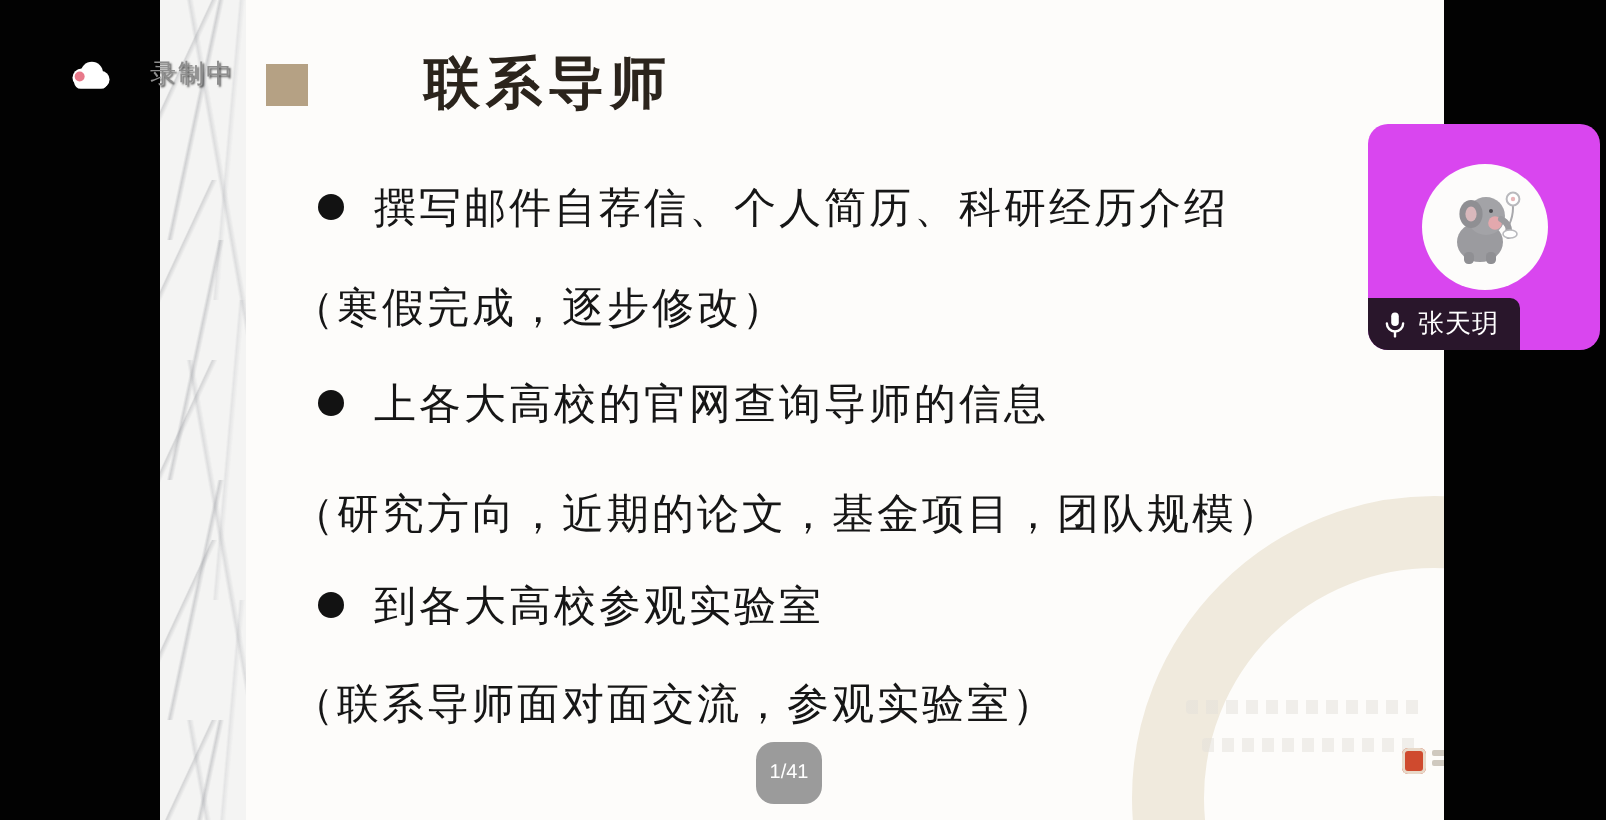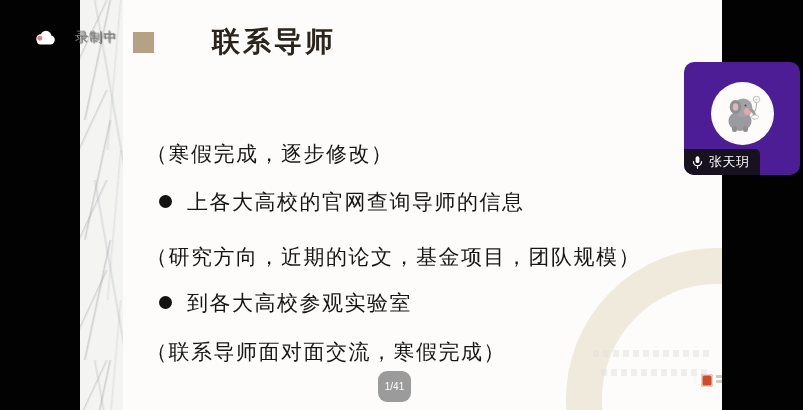--- a/index.html
+++ b/index.html
@@ -70,21 +70,21 @@
     position:absolute;left:33px;top:28px;display:flex;align-items:center;gap:18px;
     cursor:pointer;
   }
   .rec-label{
     font-size:13px;color:#8d8d8d;letter-spacing:1px;
     text-shadow:1px 1px 1px rgba(0,0,0,.65);
   }
   
   .tile{
     position:absolute;left:684px;top:62px;width:116px;height:113px;
-    background:#4c1d95;border-radius:10px;cursor:pointer;
+    background:#d946ef;border-radius:10px;cursor:pointer;
   }
   .avatar{
     position:absolute;left:27px;top:20px;width:63px;height:63px;border-radius:50%;
     background:#fdfcfb;display:flex;align-items:center;justify-content:center;
     overflow:hidden;
   }
   .namebar{
     position:absolute;left:0;bottom:0;height:26px;display:flex;align-items:center;gap:5px;
     padding:0 10px 0 7px;background:rgba(16,16,16,.88);
     border-radius:0 5px 0 10px;
@@ -99,36 +99,40 @@
   <div class="marble"></div>
 
   <div class="slide">
     <div class="ring"></div>
 
     <div class="title-row">
       <span class="title-square"></span>
       <span class="title-text">联系导师</span>
     </div>
 
+    <div class="line l1">
+      <span class="dot"></span>
+      <span>撰写邮件自荐信、个人简历、科研经历介绍</span>
+    </div>
     <div class="line l2">
       <span>（寒假完成，逐步修改）</span>
     </div>
     <div class="line l3">
       <span class="dot"></span>
       <span>上各大高校的官网查询导师的信息</span>
     </div>
     <div class="line l4">
       <span>（研究方向，近期的论文，基金项目，团队规模）</span>
     </div>
     <div class="line l5">
       <span class="dot"></span>
       <span>到各大高校参观实验室</span>
     </div>
     <div class="line l6">
-      <span>（联系导师面对面交流，寒假完成）</span>
+      <span>（联系导师面对面交流，参观实验室）</span>
     </div>
 
     <div class="page-badge">1/41</div>
 
     <div class="smudge s1"></div>
     <div class="smudge s2"></div>
 
     <div class="corner-logo">
       <span class="logo-mark"></span>
       <span class="logo-lines">

